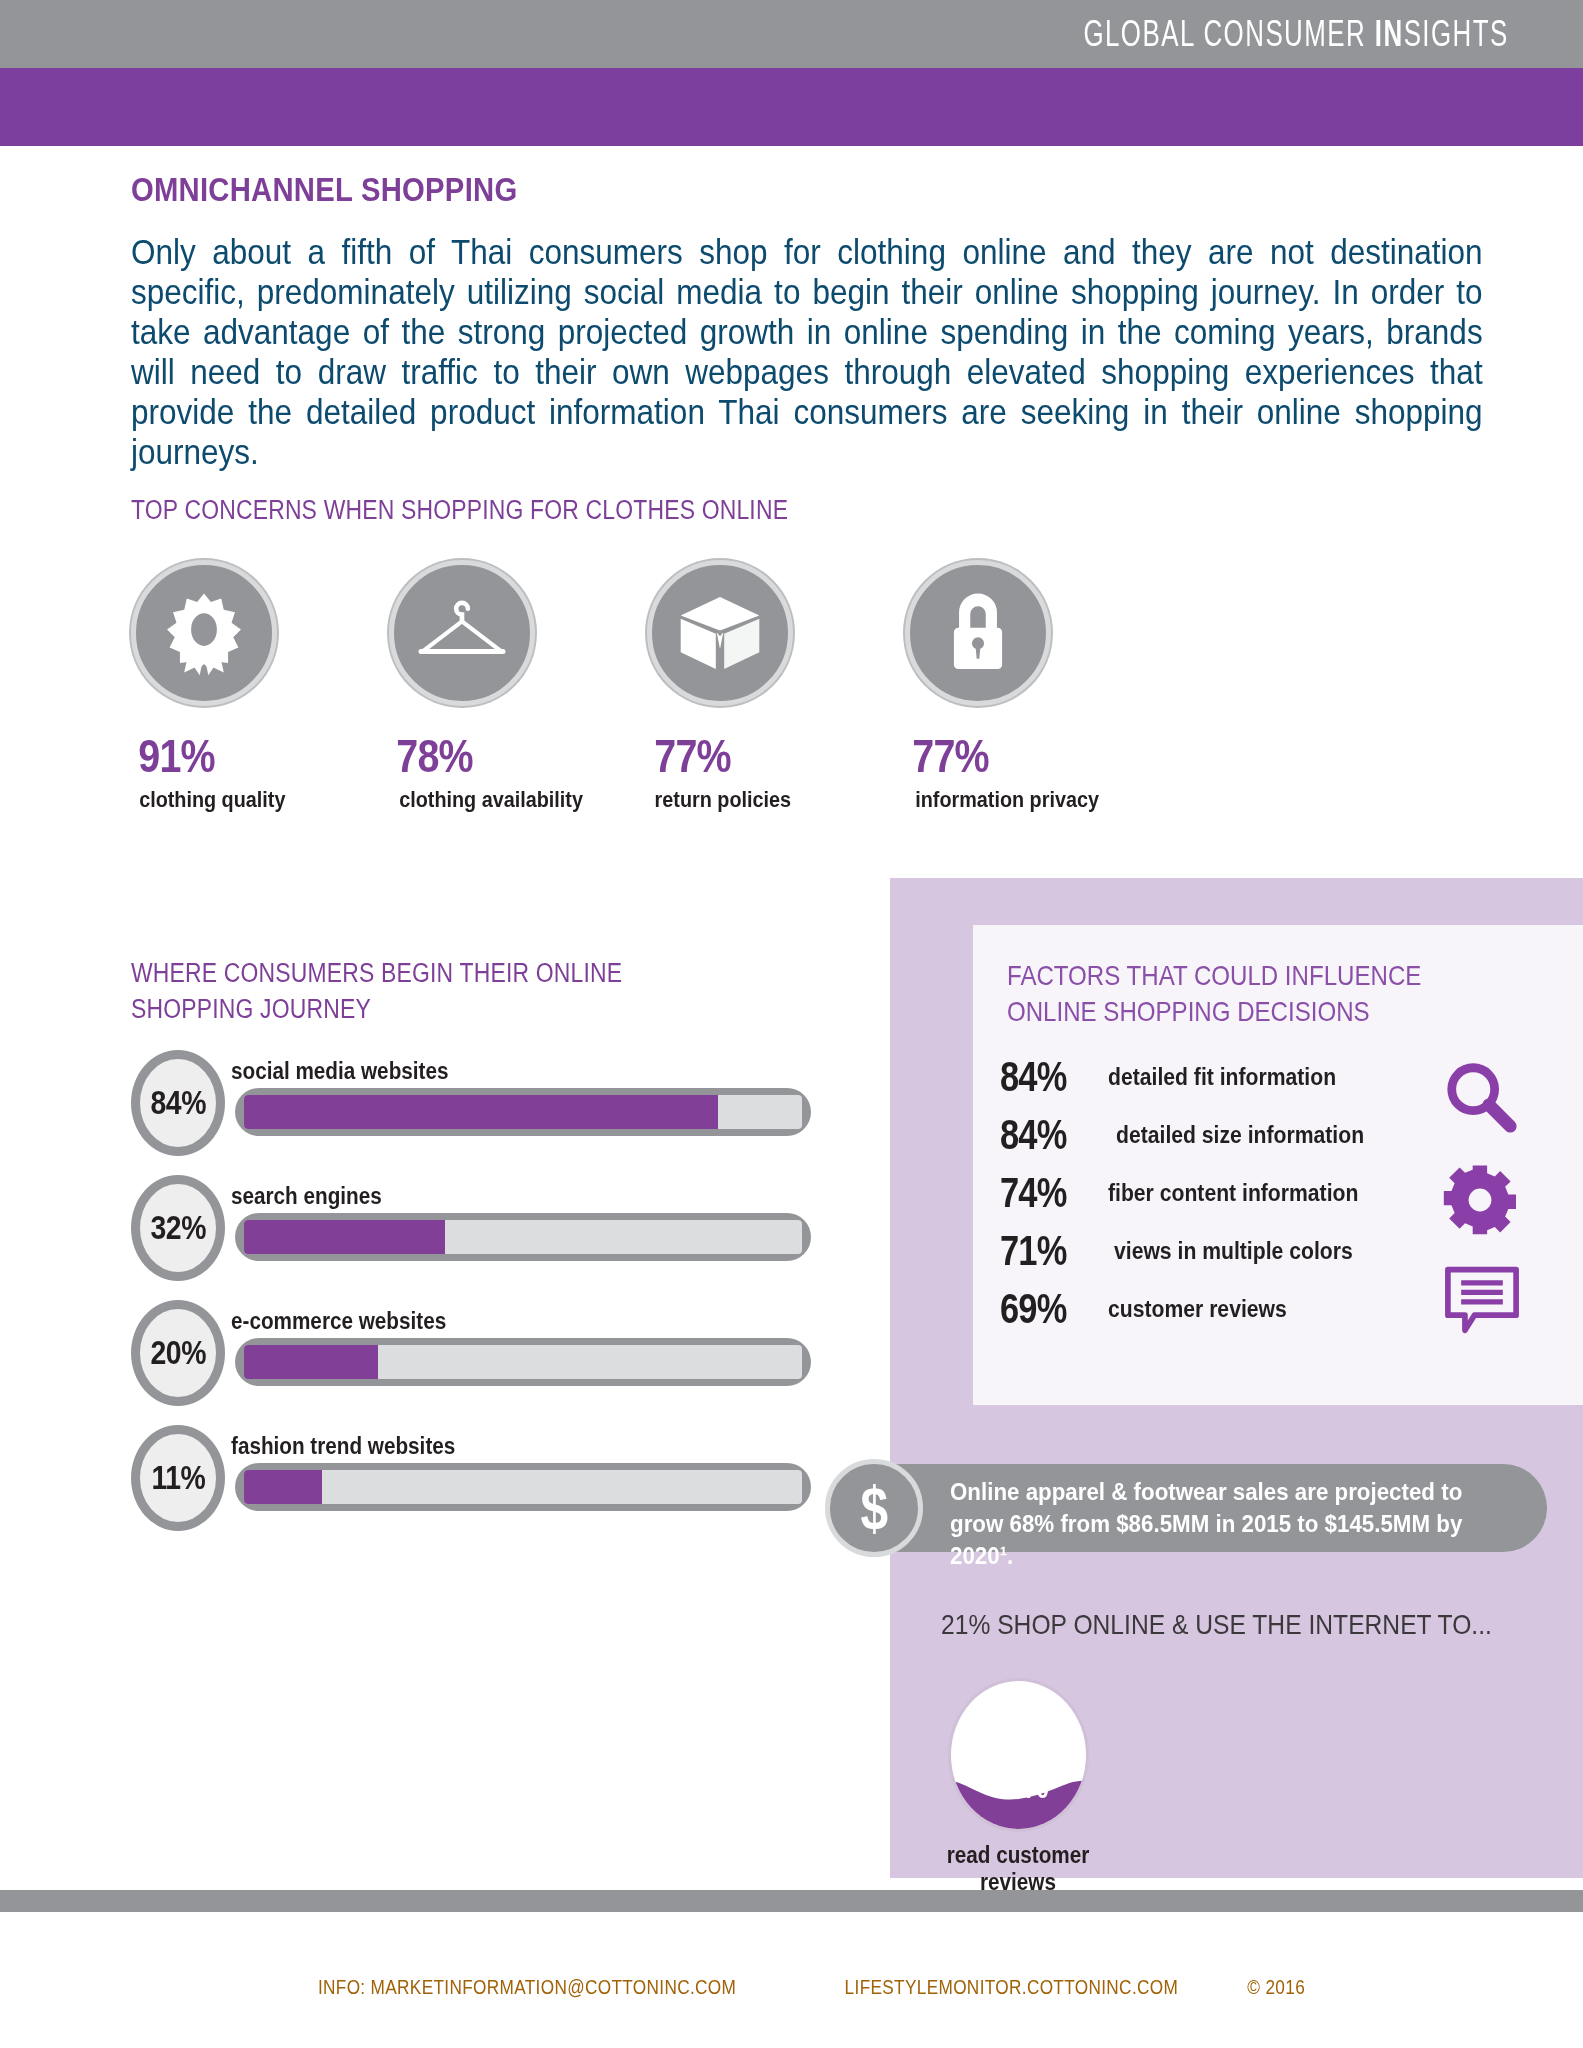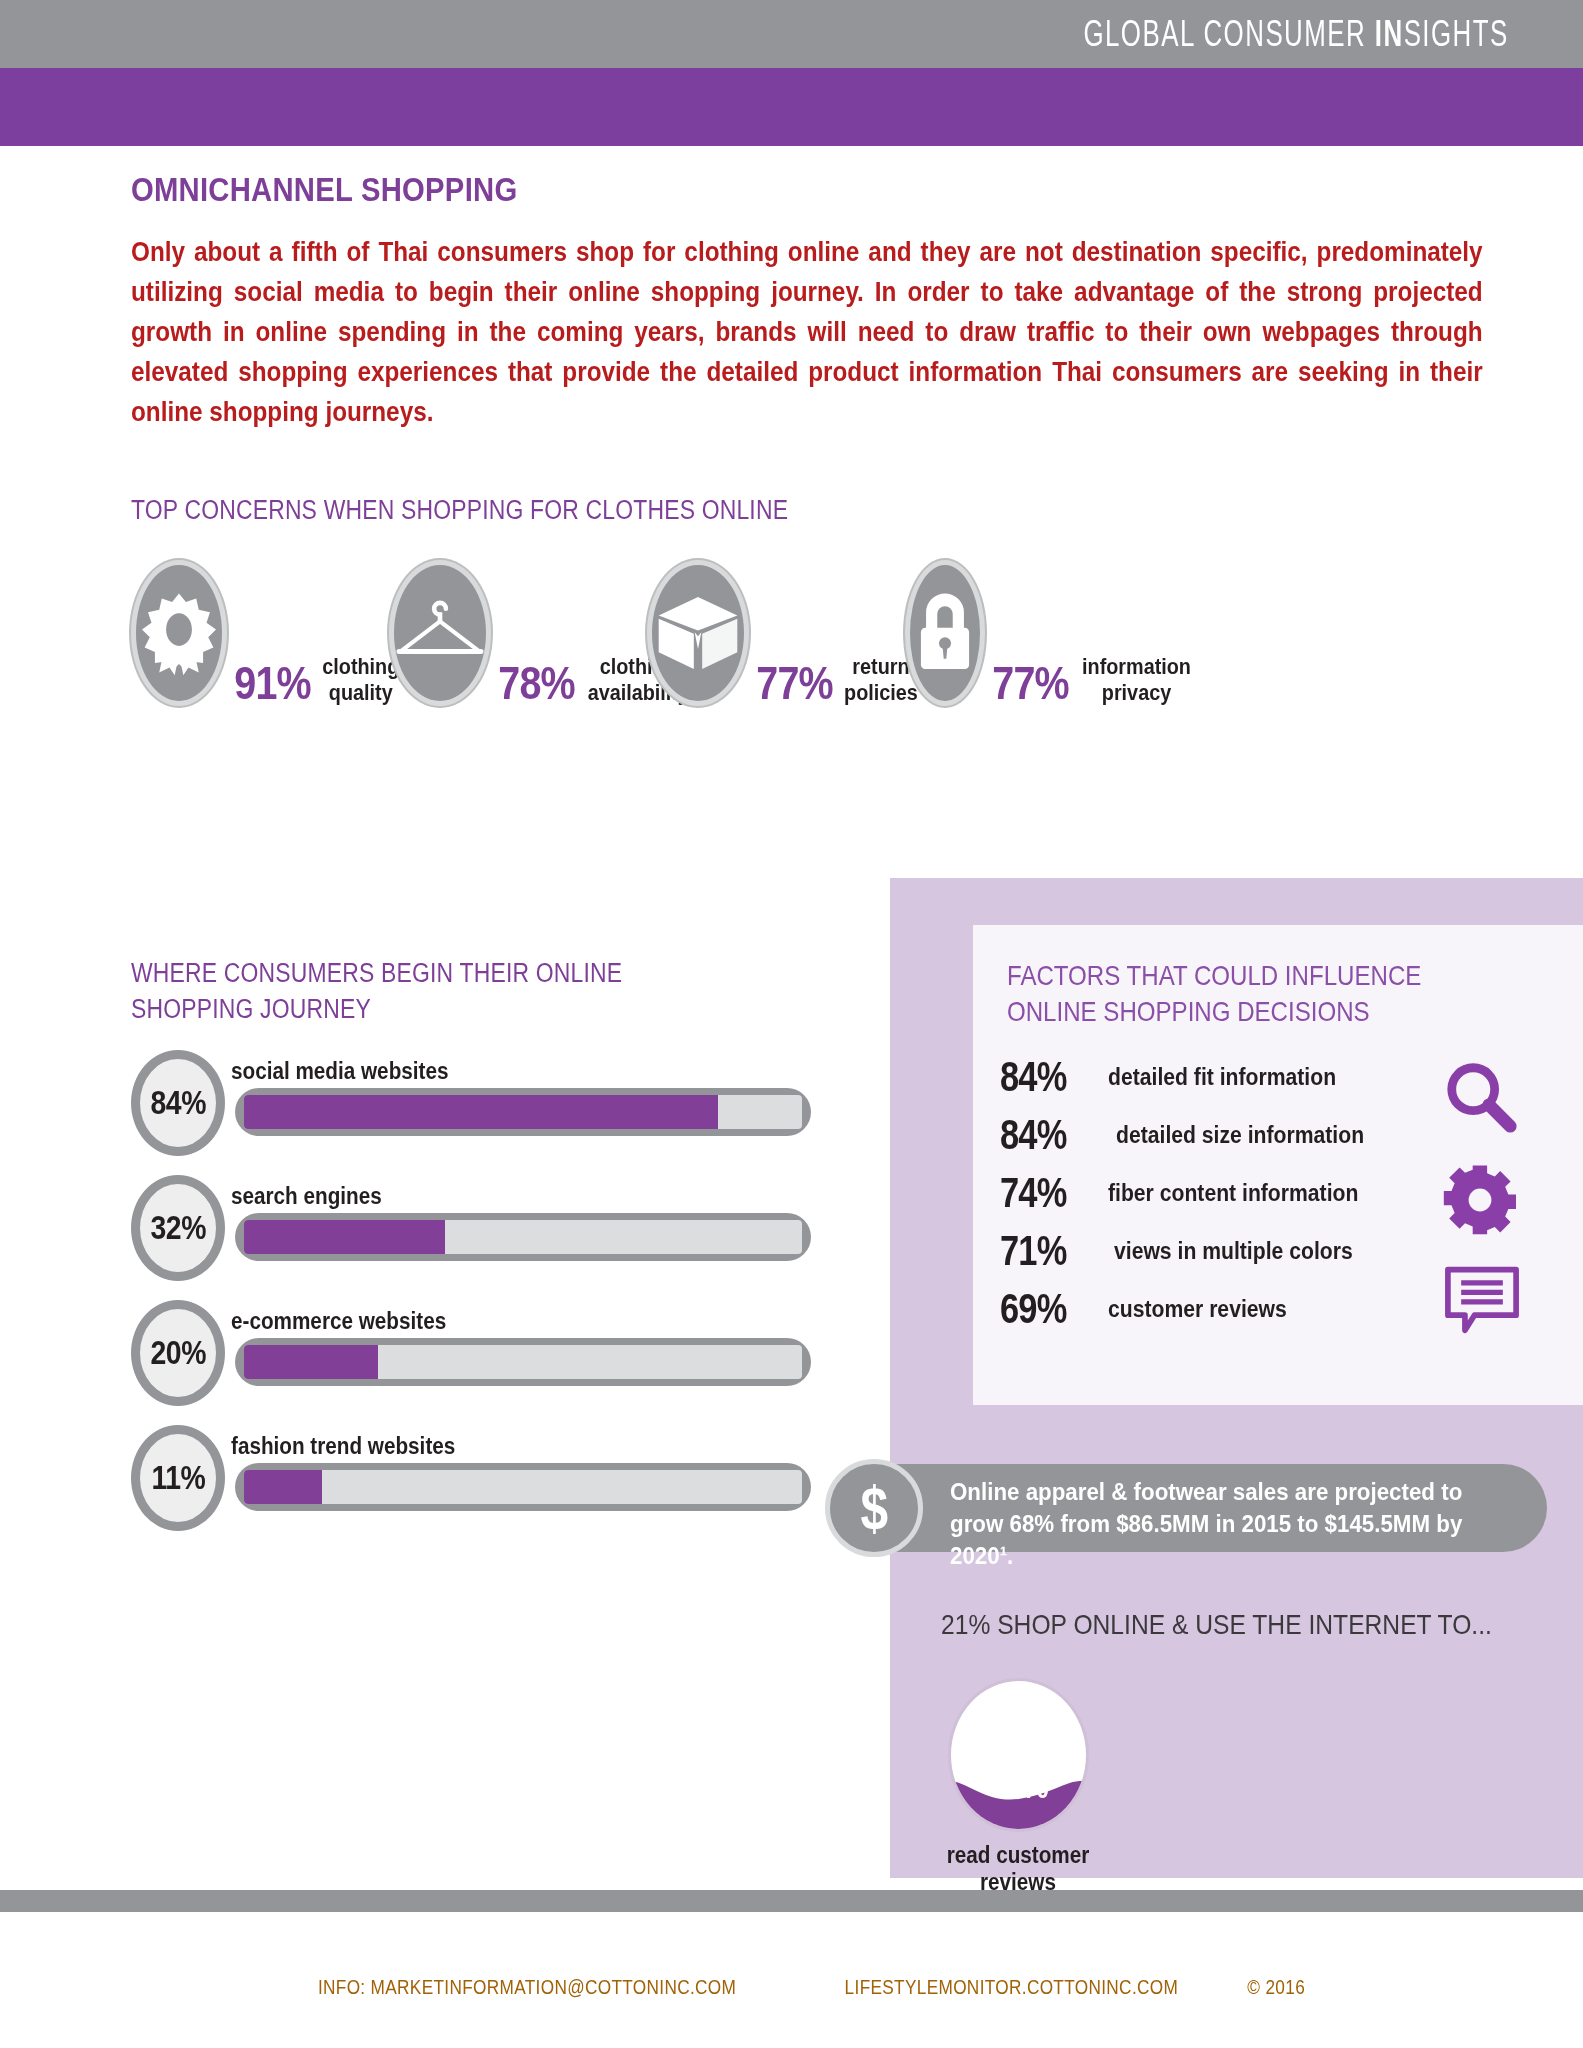--- a/index.html
+++ b/index.html
@@ -22,36 +22,36 @@
   .hdr-purple{position:absolute;left:0;top:68px;width:1583px;height:78px;background:#7c3f9e;}
 
   
   .page-title{
     position:absolute;left:131px;top:170px;color:#7e3f98;
     font-size:34px;font-weight:700;letter-spacing:.3px;
     transform:scaleX(.86);transform-origin:left center;white-space:nowrap;
   }
   .intro{
     position:absolute;left:131px;top:232px;width:1353px;
-    color:#b91c1c;font-size:27px;line-height:40px;text-align:justify;
-    font-weight:700;letter-spacing:0;
+    color:#0c4a6e;font-size:35px;line-height:40px;text-align:justify;
+    font-weight:400;letter-spacing:0;
   }
   .intro .sq{transform:scaleX(.9);transform-origin:left top;display:block;width:111%;}
 
   
   .sec-head{
     color:#7e3f98;font-size:27px;font-weight:400;letter-spacing:.2px;
     transform:scaleX(.85);transform-origin:left top;white-space:nowrap;
   }
   #concerns-head{position:absolute;left:131px;top:495px;}
   #journey-head{position:absolute;left:131px;top:955px;line-height:36px;}
 
   
   .concerns{position:absolute;left:131px;top:560px;width:1290px;display:flex;}
-  .concern{width:258px;display:flex;flex-direction:row;align-items:flex-end;}
+  .concern{width:258px;display:flex;flex-direction:column;align-items:flex-start;}
   .badge{
     width:136px;height:136px;border-radius:50%;
     background:#939598;border:5px solid #d9dadb;
     box-shadow:0 0 0 2px #bcbec0;
     display:flex;align-items:center;justify-content:center;position:relative;
   }
   .badge svg{display:block;}
   .cval{
     margin-top:26px;color:#7e3f98;font-size:47px;font-weight:700;
     transform:scaleX(.84);letter-spacing:-1px;line-height:1;

